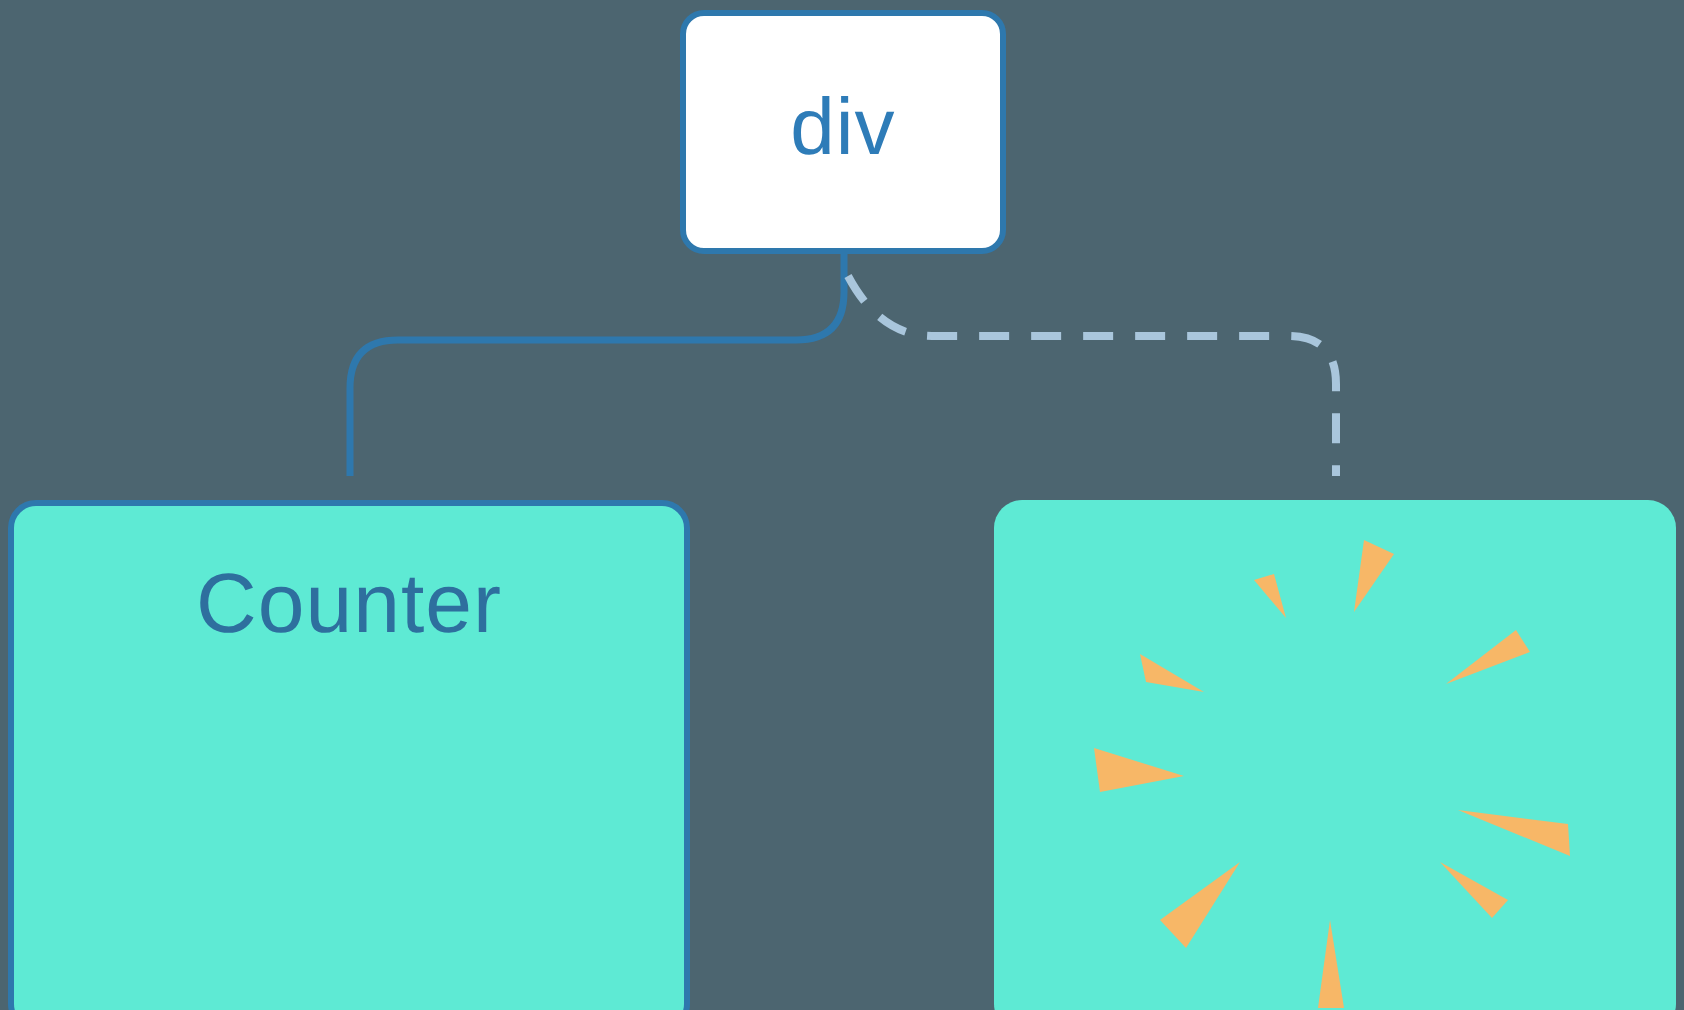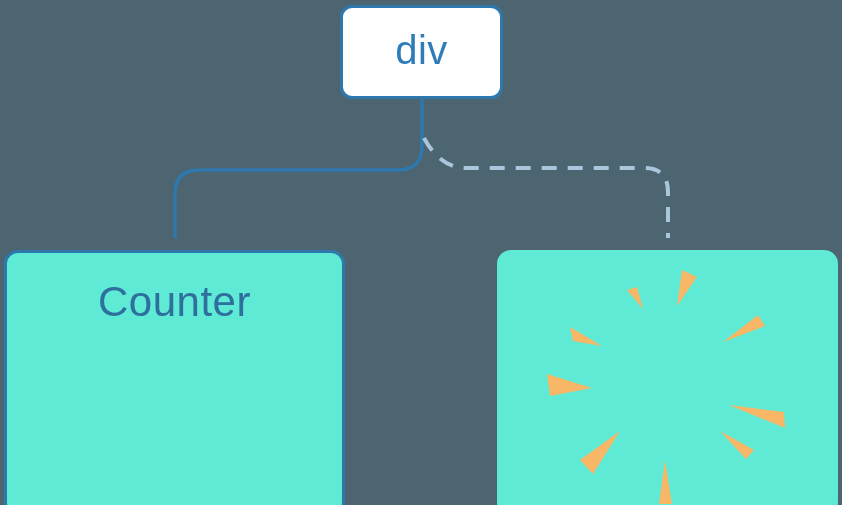--- a/index.html
+++ b/index.html
@@ -20,21 +20,21 @@
     top: 0;
     width: 842px;
     height: 505px;
     z-index: 1;
   }
   .node-root {
     position: absolute;
     left: 340px;
     top: 5px;
     width: 163px;
-    height: 94px;
+    height: 122px;
     background: #ffffff;
     border: 3px solid #2E78AD;
     border-radius: 12px;
     box-sizing: border-box;
     display: flex;
     align-items: center;
     justify-content: center;
     z-index: 2;
   }
   .node-root .label {

